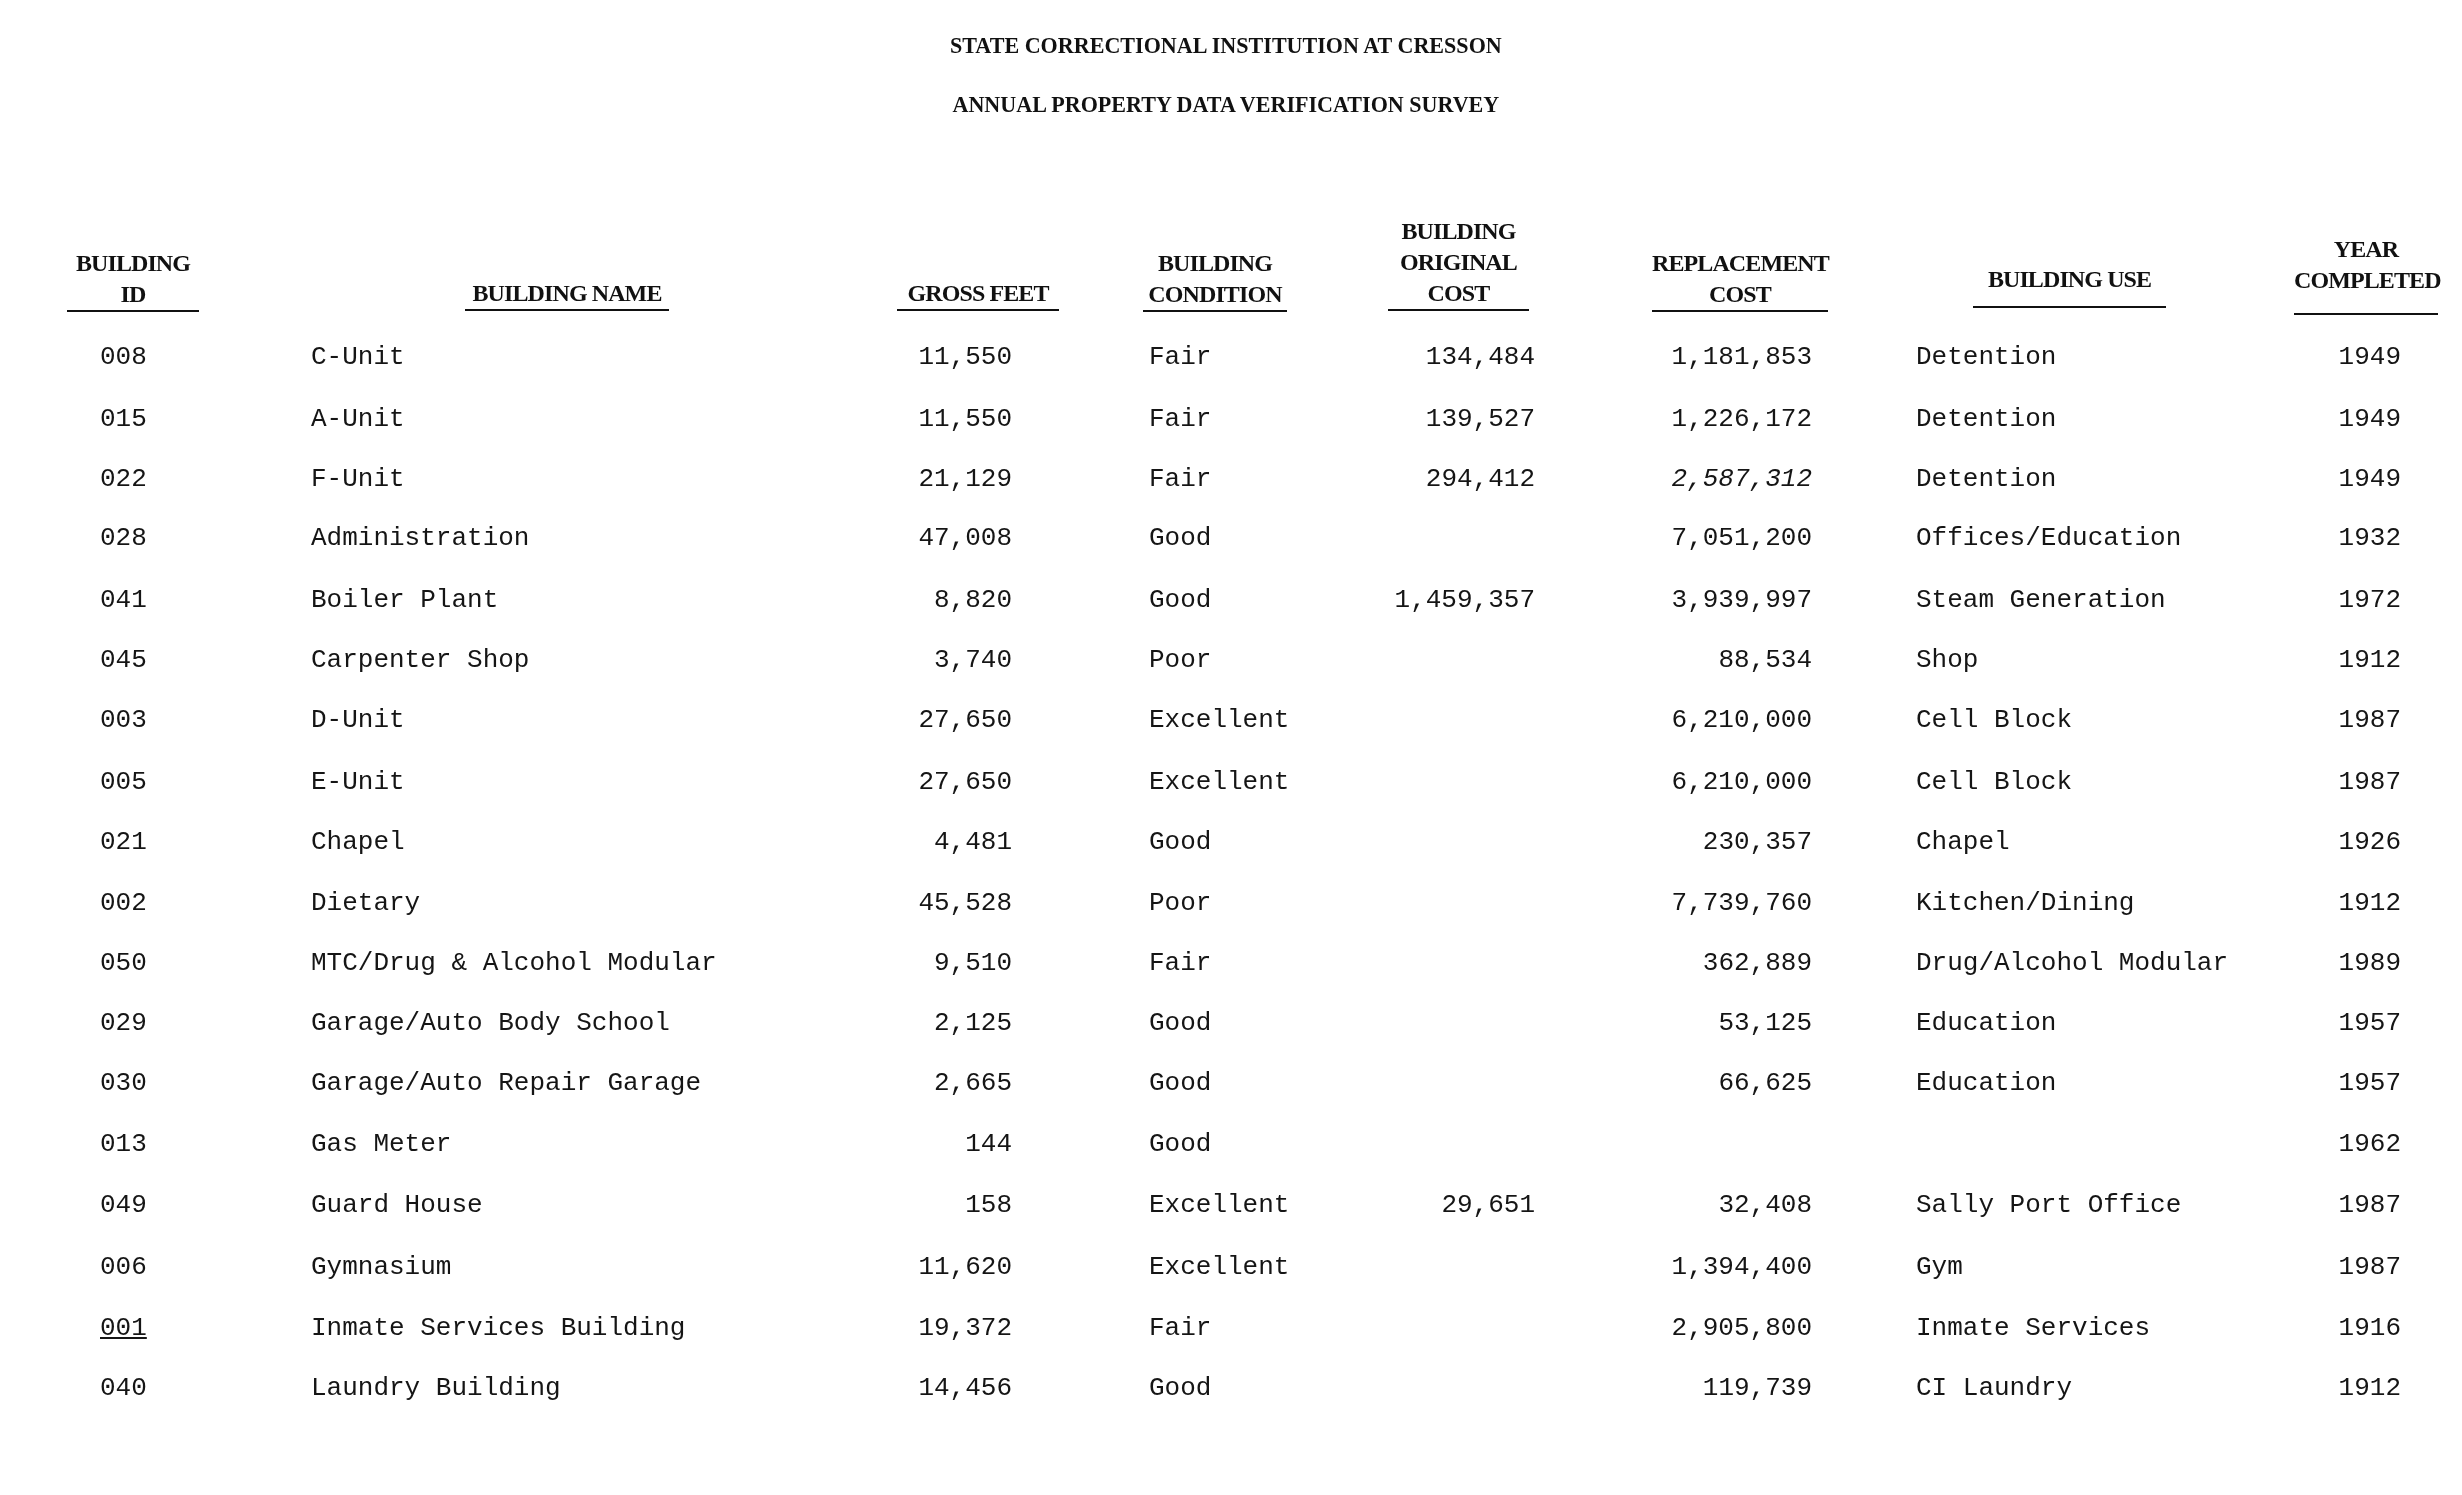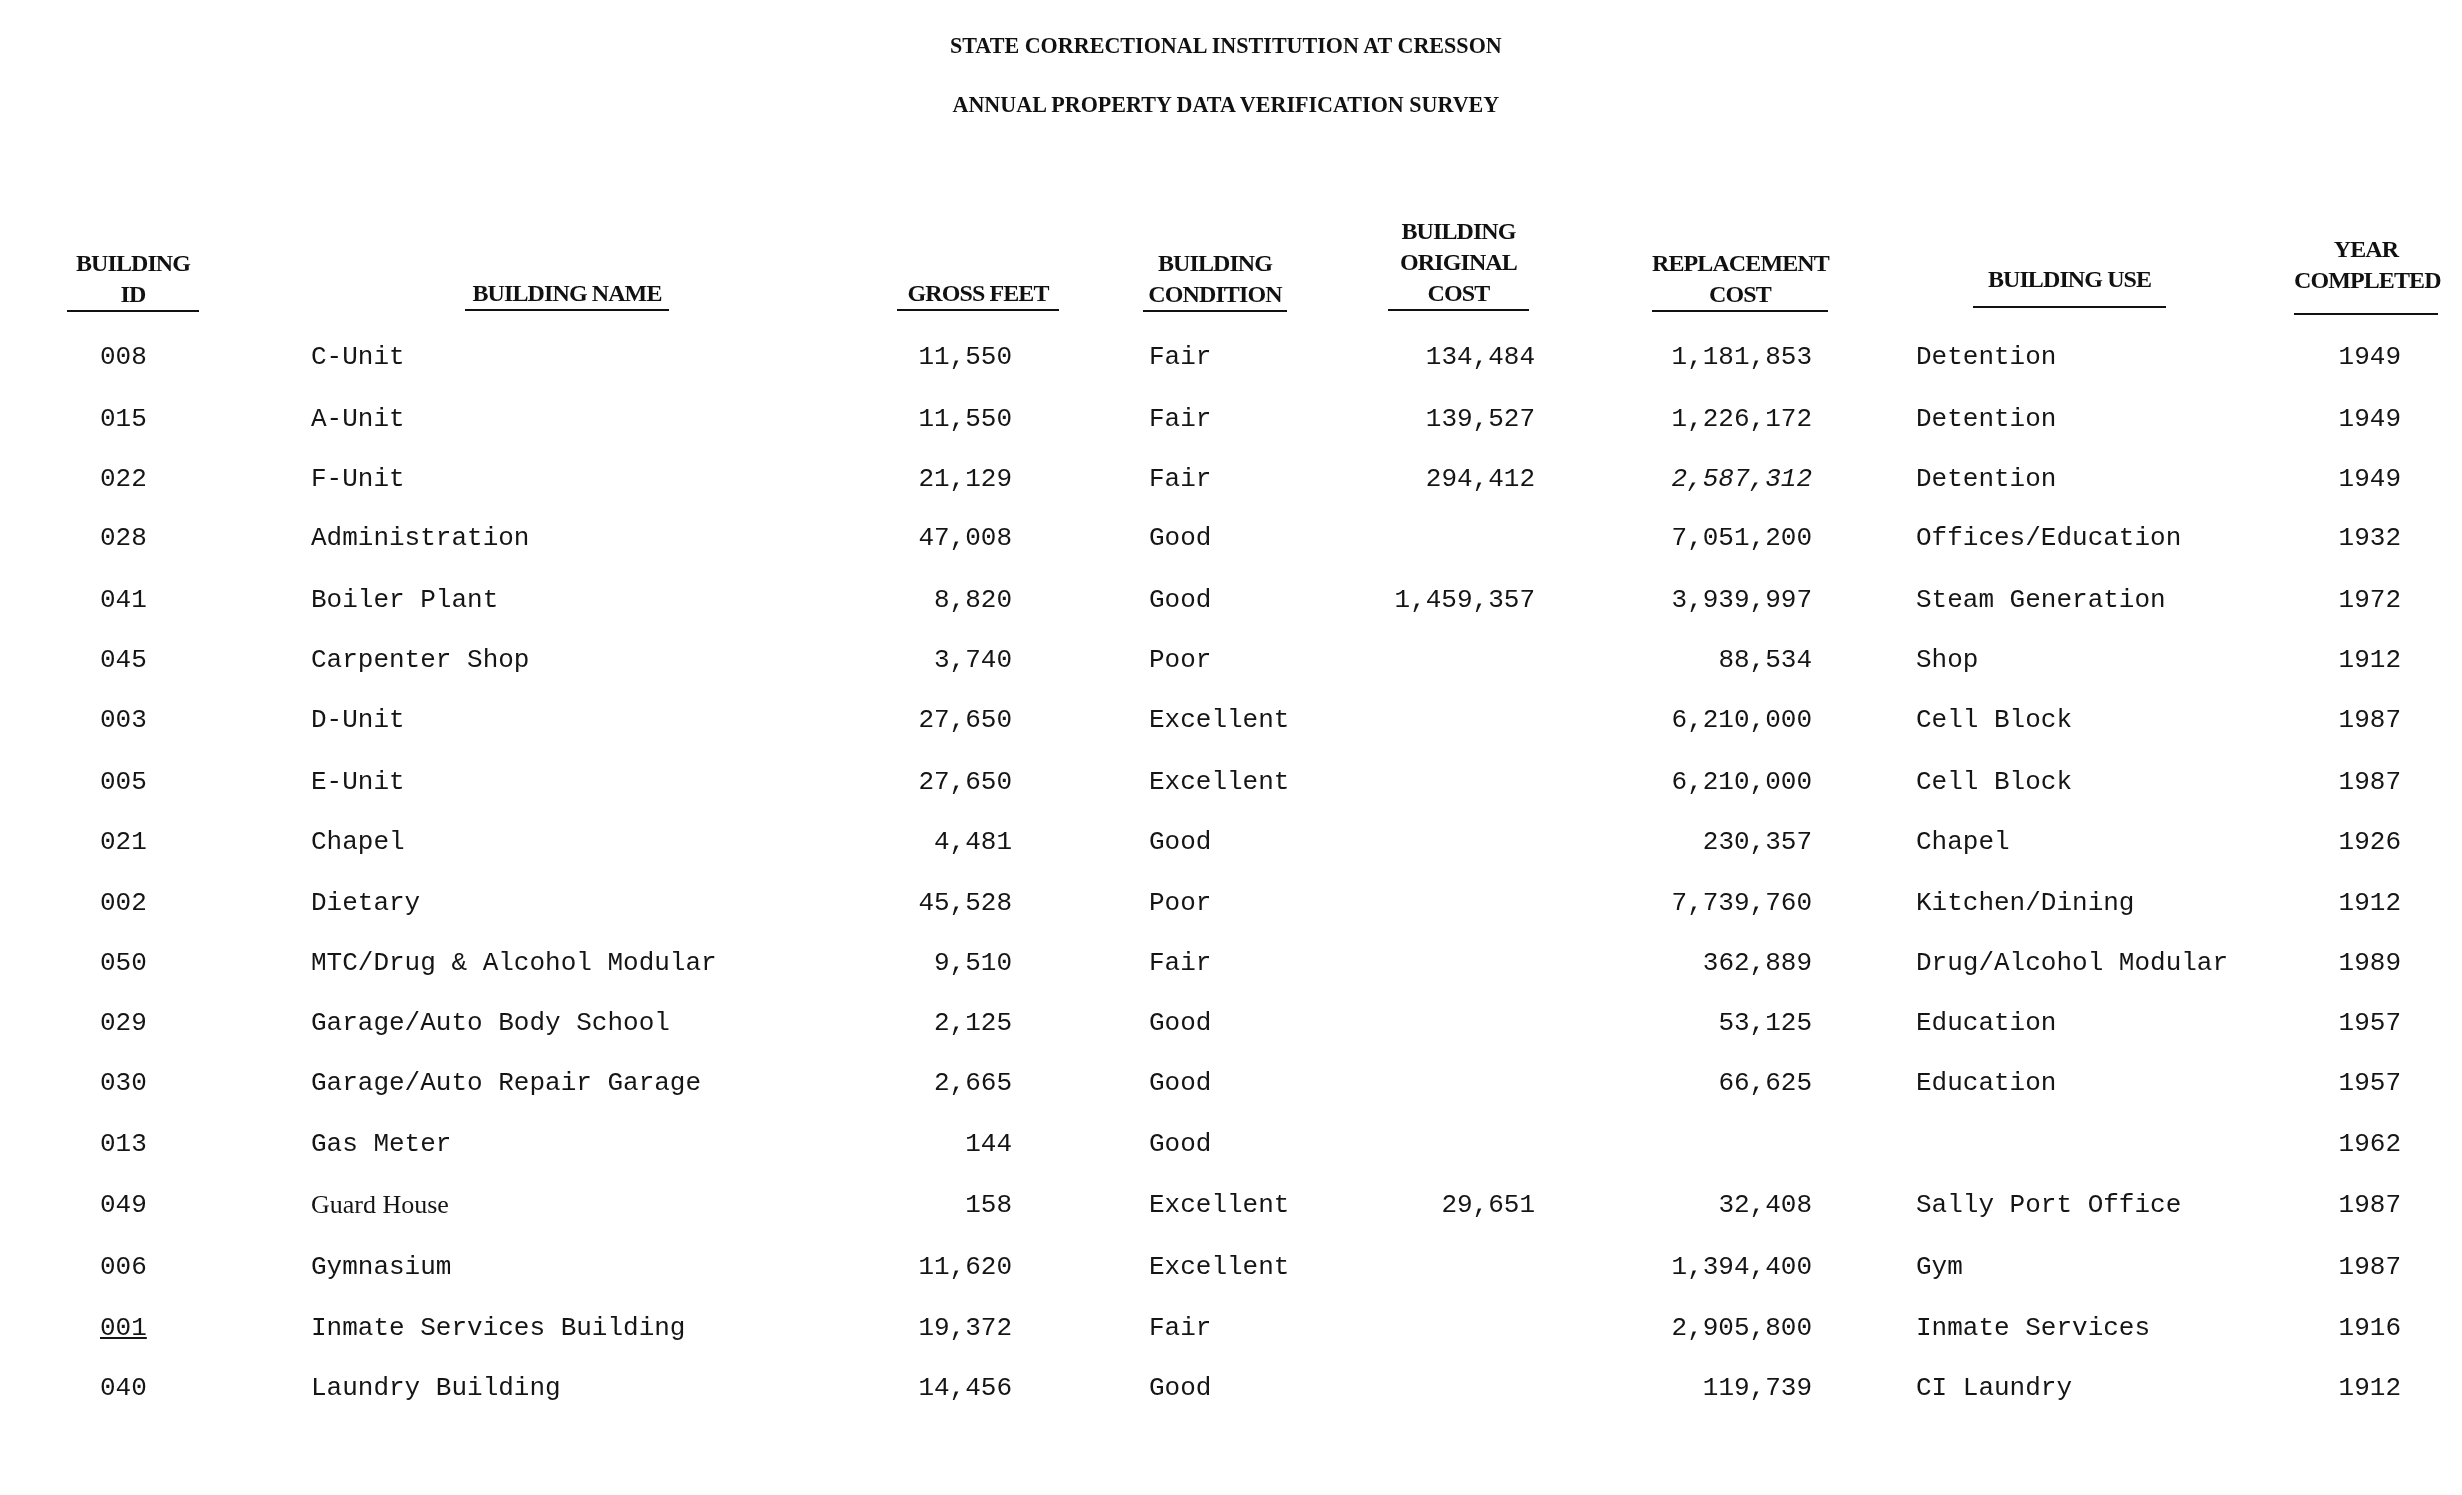--- a/index.html
+++ b/index.html
@@ -188,21 +188,21 @@
         <div class="cell" style="left: 295px; top: 1128px;">Gas Meter</div>
         <div class="cell r" style="left: 791px; top: 1128px; width: 205px;">144</div>
         <div class="cell" style="left: 1133px; top: 1128px;">Good</div>
         <div class="cell r" style="left: 1302px; top: 1128px; width: 217px;"></div>
         <div class="cell r" style="left: 1565px; top: 1128px; width: 231px;"></div>
         <div class="cell" style="left: 1900px; top: 1128px;"></div>
         <div class="cell r" style="left: 2251px; top: 1128px; width: 134px;">1962</div>
       </div>
       <div>
         <div class="cell" style="left: 84px; top: 1189px;">049</div>
-        <div class="cell" style="left: 295px; top: 1189px; font-family: Liberation Serif, serif;">Guard House</div>
+        <div class="cell" style="left: 295px; top: 1189px;">Guard House</div>
         <div class="cell r" style="left: 791px; top: 1189px; width: 205px;">158</div>
         <div class="cell" style="left: 1133px; top: 1189px;">Excellent</div>
         <div class="cell r" style="left: 1302px; top: 1189px; width: 217px;">29,651</div>
         <div class="cell r" style="left: 1565px; top: 1189px; width: 231px;">32,408</div>
         <div class="cell" style="left: 1900px; top: 1189px;">Sally Port Office</div>
         <div class="cell r" style="left: 2251px; top: 1189px; width: 134px;">1987</div>
       </div>
       <div>
         <div class="cell" style="left: 84px; top: 1251px;">006</div>
         <div class="cell" style="left: 295px; top: 1251px;">Gymnasium</div>

